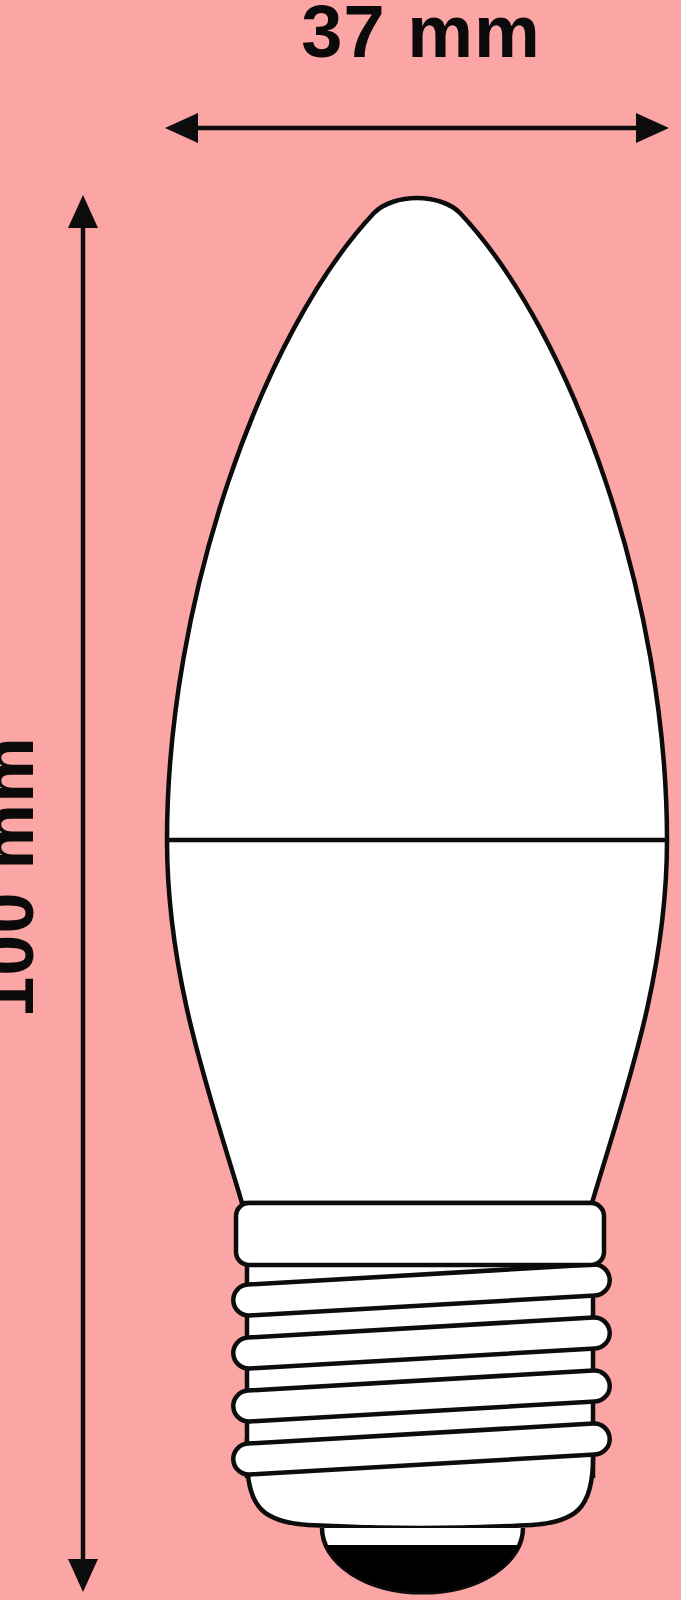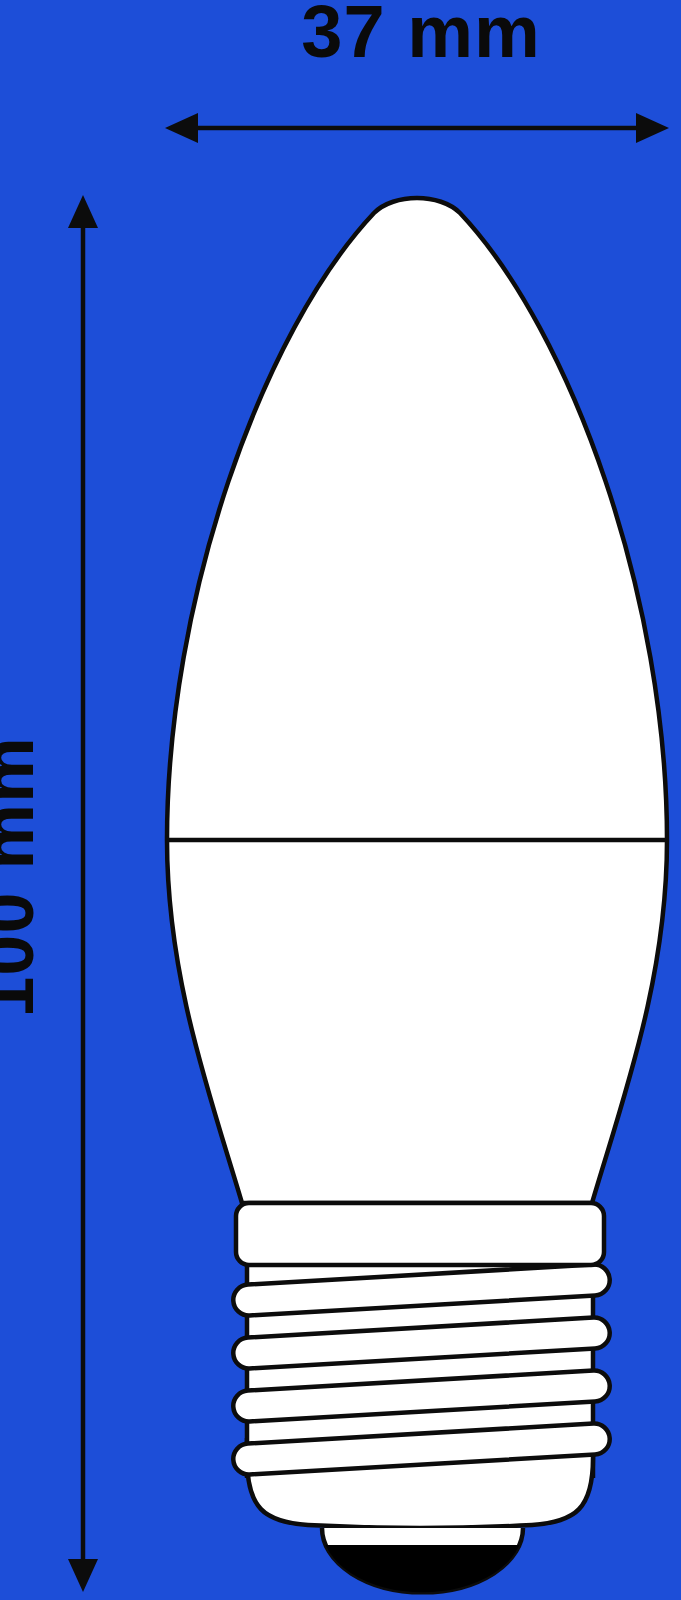--- a/index.html
+++ b/index.html
@@ -4,21 +4,21 @@
 <style>
   html, body {
     margin: 0;
     padding: 0;
     background: #ffffff;
   }
   .stage {
     position: relative;
     width: 681px;
     height: 1600px;
-    background: #1d4ed8;
+    background: #fca5a5;
     overflow: hidden;
     font-family: "Liberation Sans", "DejaVu Sans", sans-serif;
   }
   .stage svg {
     position: absolute;
     inset: 0;
     display: block;
   }
   .dim-label {
     font-family: "Liberation Sans", "DejaVu Sans", sans-serif;

